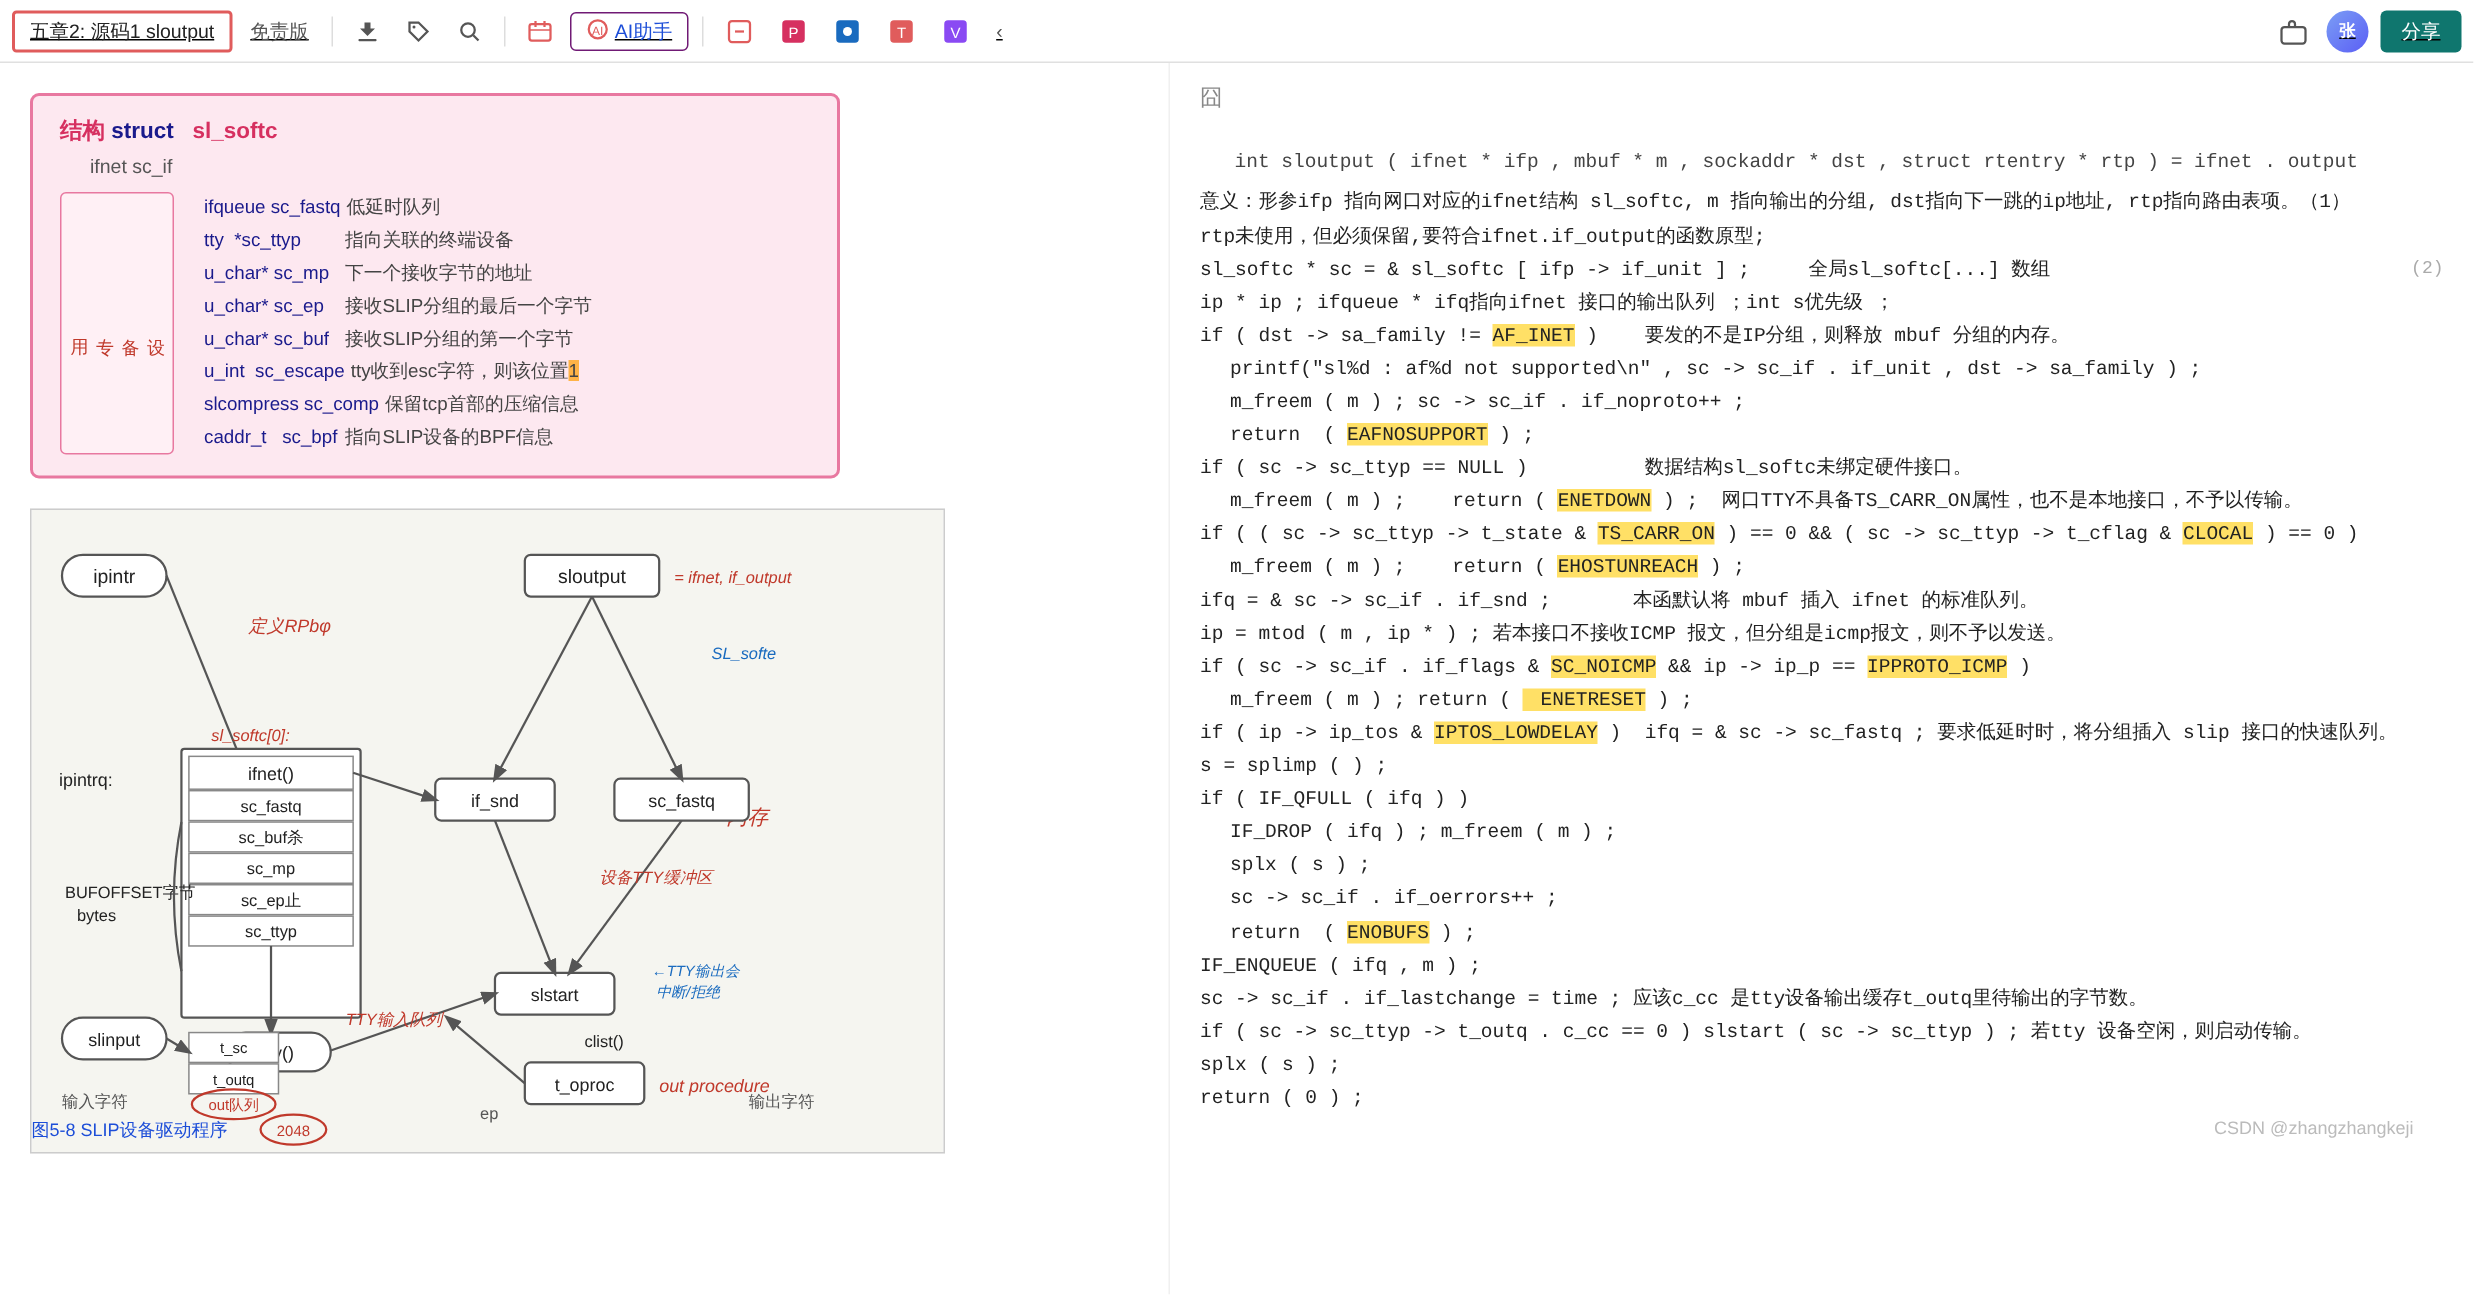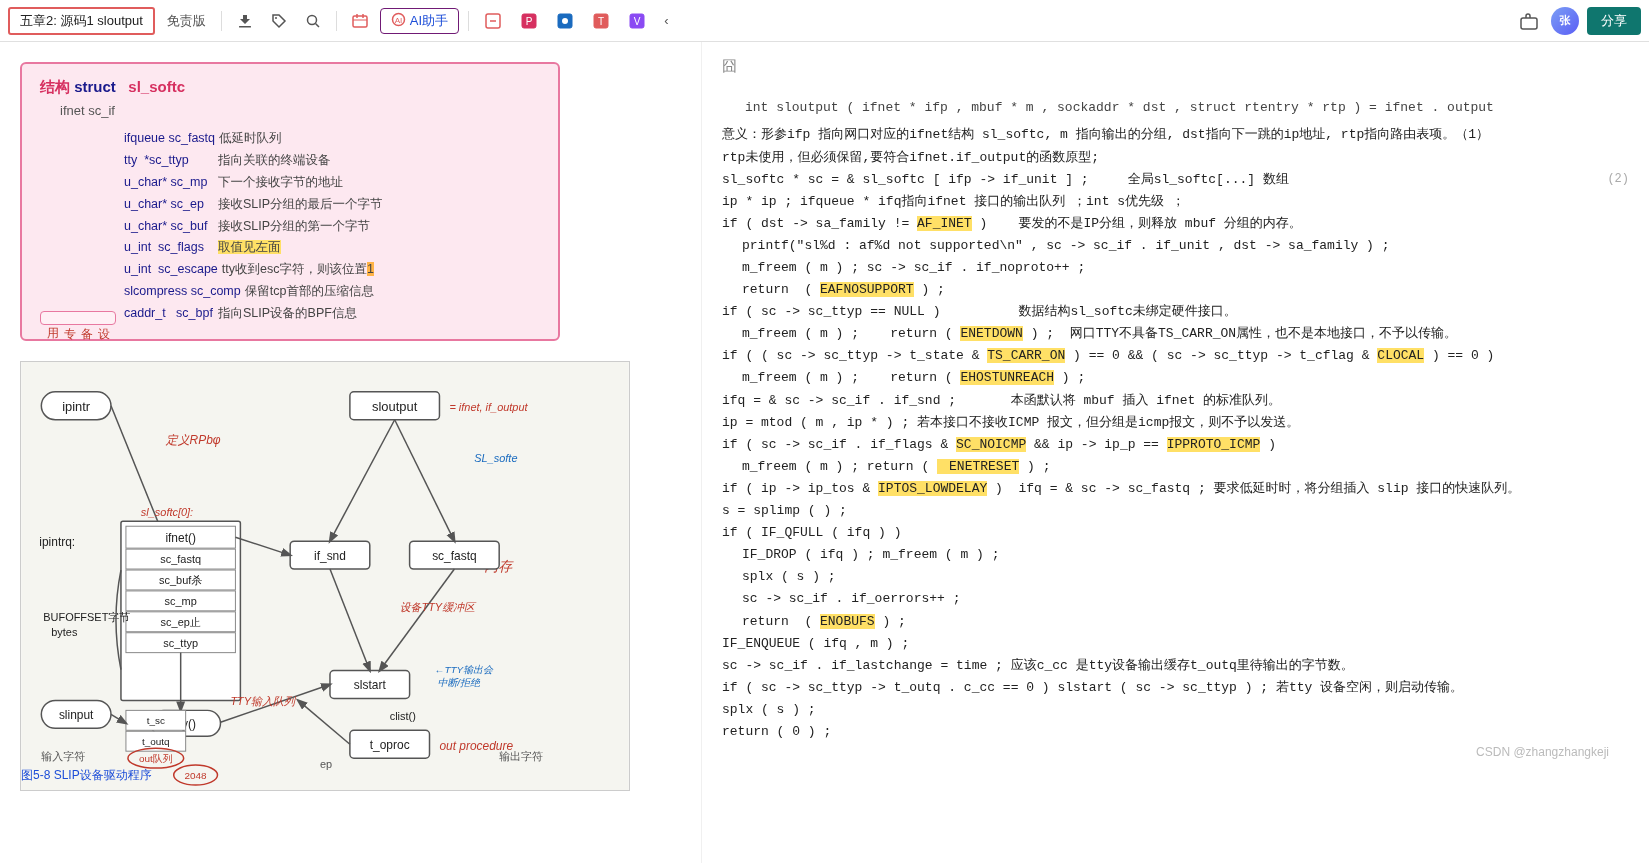--- a/index.html
+++ b/index.html
@@ -14,20 +14,21 @@
 
     
     .toolbar {
       display: flex;
       align-items: center;
       height: 42px;
       border-bottom: 1px solid #e0e0e0;
       padding: 14px 8px;
       gap: 6px;
       background: #fff;
+      text-decoration: underline;
     }
     .tab-active {
       border: 2px solid #e05c5c;
       border-radius: 3px;
       padding: 3px 10px;
       font-size: 13px;
       color: #222;
       background: #fff;
     }
     .toolbar-btn {
@@ -80,21 +81,21 @@
     }
 
     
     .main-content {
       display: flex;
       height: calc(863px - 42px);
     }
 
     
     .left-panel {
-      width: 702px;
+      width: 780px;
       padding: 20px 20px 10px 20px;
       overflow-y: auto;
       border-right: 1px solid #f0f0f0;
     }
 
     
     .struct-box {
       border: 2px solid #e878a0;
       border-radius: 6px;
       background: #fde8f0;
@@ -111,22 +112,21 @@
     }
     .struct-title span { color: #d63060; }
     .struct-subtitle {
       font-size: 13px;
       color: #555;
       margin-bottom: 10px;
       padding-left: 20px;
     }
     .struct-fields {
       display: flex;
-      gap: 0;
-      align-items: flex-end;
+      gap: 12px;
     }
     .struct-label-col {
       display: flex;
       flex-direction: column;
       justify-content: center;
       align-items: center;
       writing-mode: vertical-rl;
       text-orientation: mixed;
       border: 1px solid #e878a0;
       border-radius: 4px;
@@ -318,24 +318,20 @@
           </div>
           <div class="field-row">
             <span class="field-name">u_char* sc_ep</span>
             <span class="field-desc">接收SLIP分组的最后一个字节</span>
           </div>
           <div class="field-row">
             <span class="field-name">u_char* sc_buf</span>
             <span class="field-desc">接收SLIP分组的第一个字节</span>
           </div>
           <div class="field-row">
-            <span class="field-name">u_int &nbsp;sc_flags</span>
-            <span class="field-desc"><span class="highlight-yellow">取值见左面</span></span>
-          </div>
-          <div class="field-row">
             <span class="field-name">u_int &nbsp;sc_escape</span>
             <span class="field-desc">tty收到esc字符，则该位置<span class="highlight-orange">1</span></span>
           </div>
           <div class="field-row">
             <span class="field-name">slcompress sc_comp</span>
             <span class="field-desc">保留tcp首部的压缩信息</span>
           </div>
           <div class="field-row">
             <span class="field-name">caddr_t &nbsp;&nbsp;sc_bpf</span>
             <span class="field-desc">指向SLIP设备的BPF信息</span>

